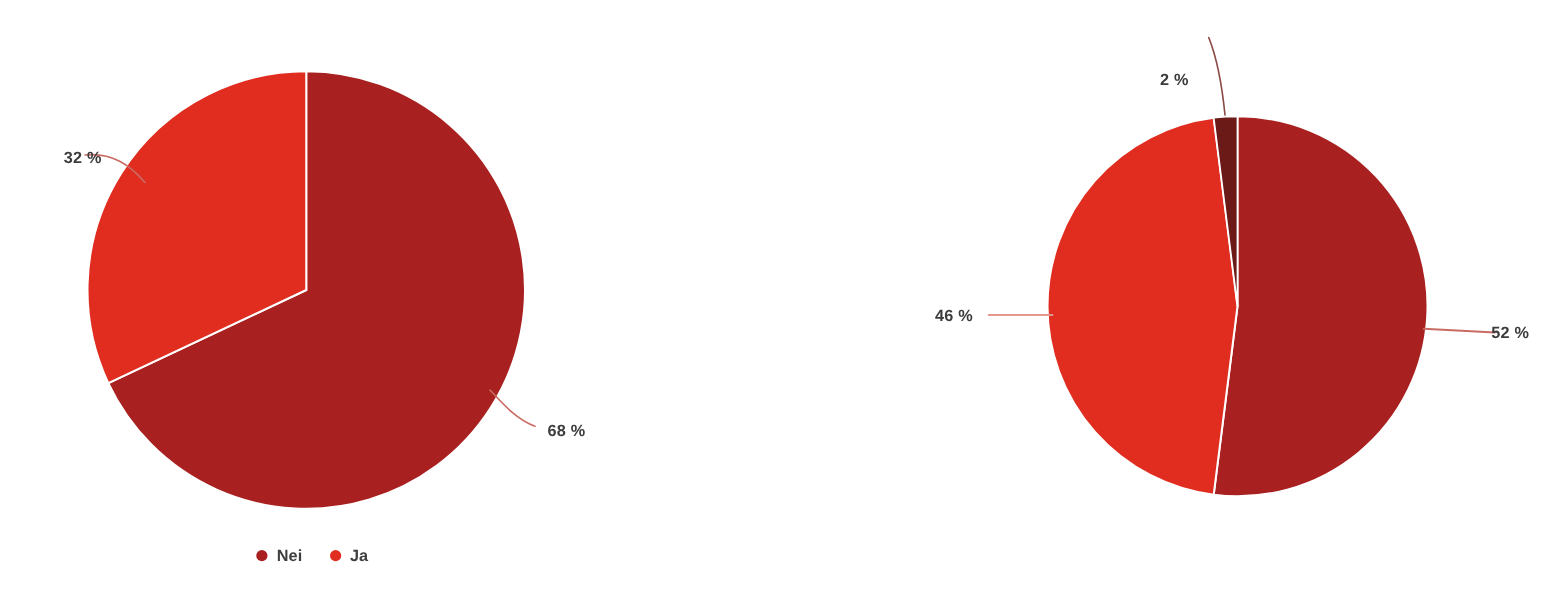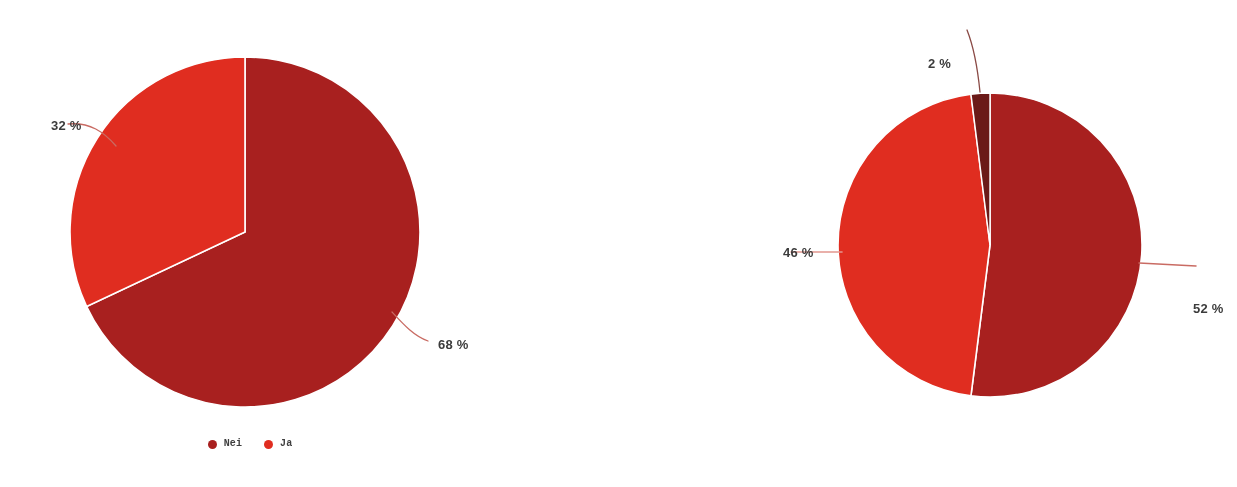--- a/index.html
+++ b/index.html
@@ -61,22 +61,22 @@
     gap: 7px;
   }
   .legend-dot {
     width: 9px;
     height: 9px;
     border-radius: 50%;
     flex: 0 0 auto;
     display: block;
   }
   .legend-label {
-    font-family: Liberation Mono, monospace;
-    font-size: 10px;
+    font-family: Liberation Sans, sans-serif;
+    font-size: 13px;
     font-weight: bold;
     color: #3f3f3f;
     white-space: nowrap;
     letter-spacing: 0.1px;
     line-height: 1;
   }
 </style>
 </head>
 <body>
 
@@ -126,19 +126,19 @@
 
       <path d="M 347 30 C 355 50 358 72 360 92" fill="none" stroke="#8A4A45" stroke-width="1.3" stroke-linecap="round"></path>
 
       <path d="M 171 252 L 222 252" fill="none" stroke="#E2978F" stroke-width="1.6" stroke-linecap="round"></path>
 
       <path d="M 519 263 L 576 266" fill="none" stroke="#C96B63" stroke-width="1.5" stroke-linecap="round"></path>
     </svg>
 
     <span class="slice-label" style="left:308px; top:57px;">2 %</span>
 
-    <span class="slice-label" style="left:128px; top:246px;margin-left:35px;">46 %</span>
+    <span class="slice-label" style="left:128px; top:246px;">46 %</span>
 
-    <span class="slice-label" style="left:573px; top:259px;margin-top:43px;">52 %</span>
+    <span class="slice-label" style="left:573px; top:259px;">52 %</span>
 
   </div>
 
 </div>
 
 </body></html>

